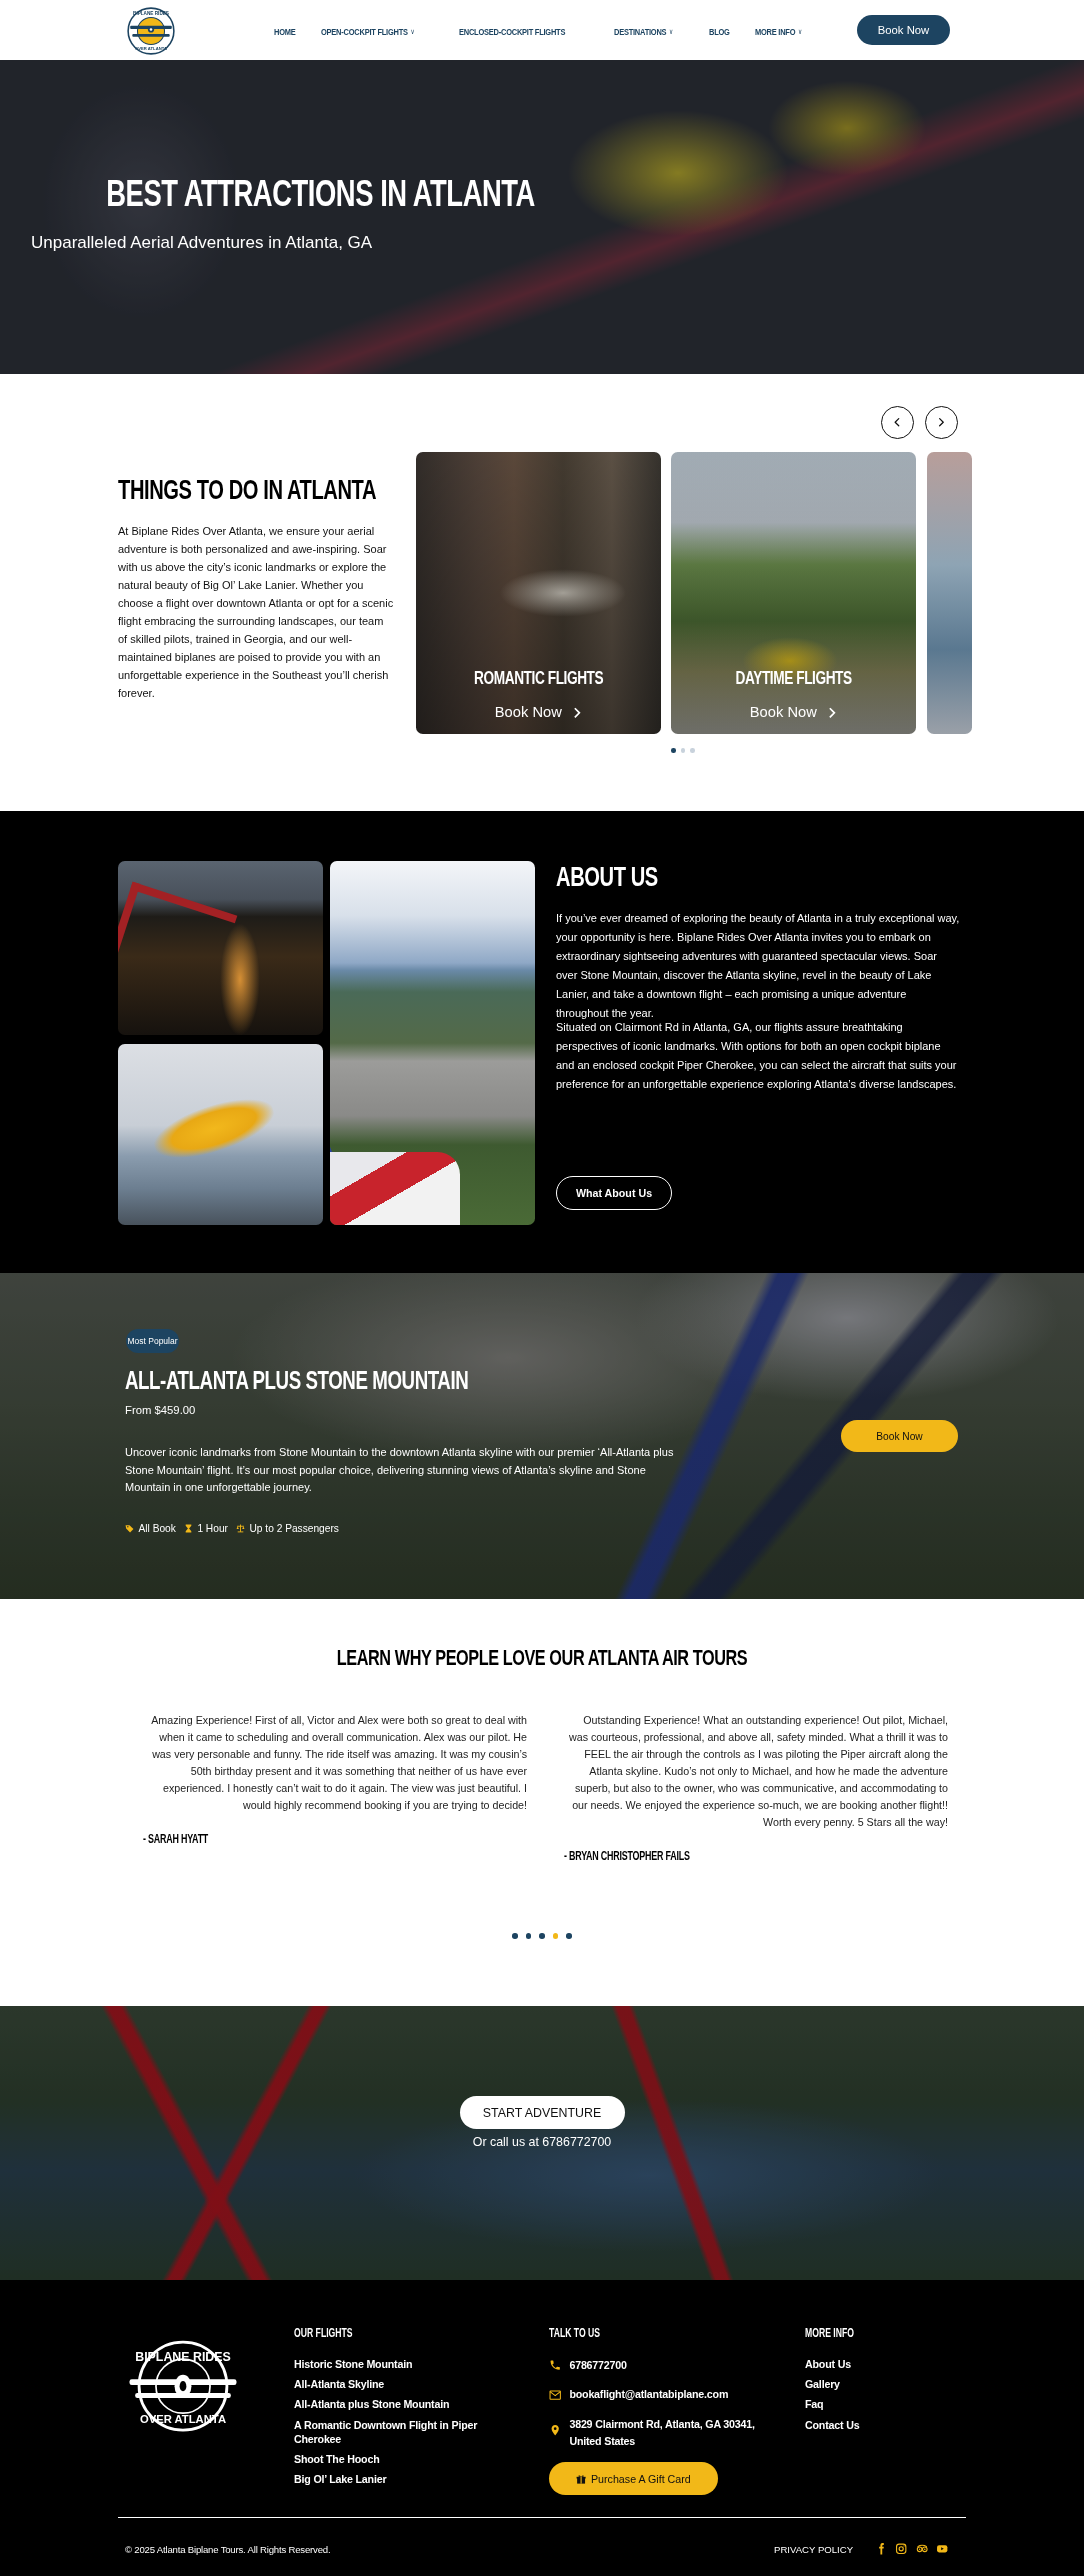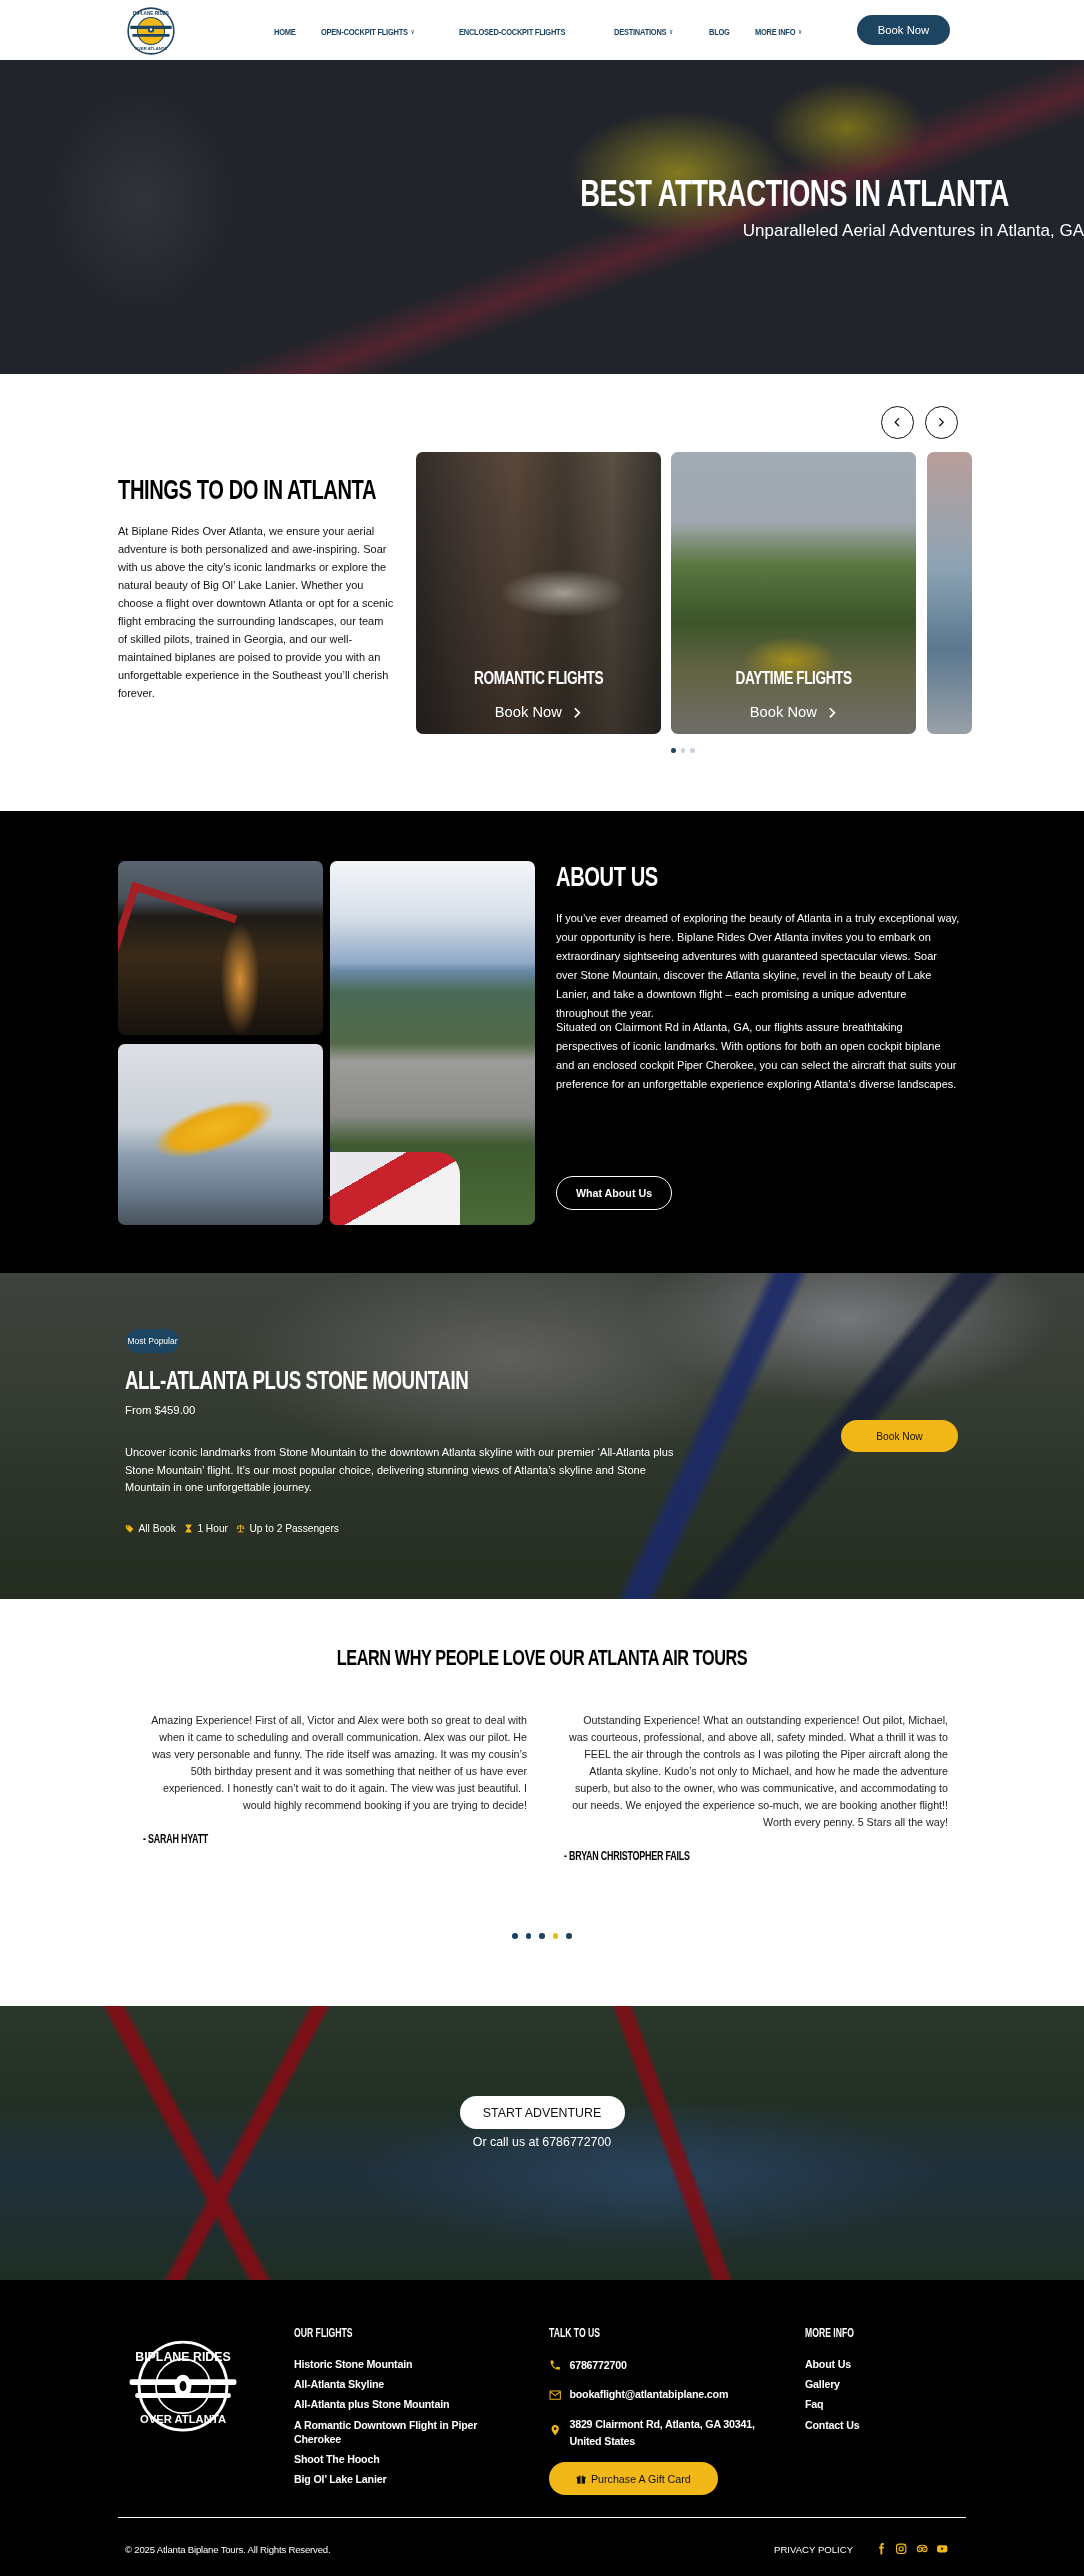--- a/index.html
+++ b/index.html
@@ -17,23 +17,23 @@
   
   .hero { height: 314px; position: relative; overflow: hidden;
     background:
       radial-gradient(ellipse 158px 90px at 678px 113px, rgba(235,215,40,0.85), rgba(235,215,40,0) 70%),
       radial-gradient(ellipse 113px 68px at 847px 68px, rgba(225,200,30,0.8), rgba(225,200,30,0) 70%),
       linear-gradient(160deg, rgba(200,50,70,0) 55%, rgba(190,50,70,0.55) 60%, rgba(190,50,70,0) 64%),
       radial-gradient(ellipse 124px 147px at 141px 141px, #4a4c55, #2f3238 80%),
       linear-gradient(90deg, #3c3f46 0%, #52565c 30%, #5f6a50 45%, #6c7a4a 60%, #7a7a6a 80%, #8a8c90 100%);
   }
   .hero::after { content:""; position:absolute; inset:0; background: rgba(10,12,20,0.38); }
-  .hero-inner { position: absolute; left: 0; right: 0; top: 113px; text-align: right; z-index: 2; }
+  .hero-inner { position: absolute; left: 0; right: 0; top: 113px; text-align: left; z-index: 2; padding-left: 31px; }
   .hero-title { font-size: 37px; color: #fff; font-weight: 700; letter-spacing: -0.6px; display: inline-block; transform: scaleX(0.74); text-transform: uppercase; }
-  .hero-sub { font-size: 17px; color: #fff; margin-top: 6px; }
+  .hero-sub { font-size: 17px; color: #fff; margin-top: 18px; }
 
   
   .things { height: 437px; position: relative; background: #fff; overflow: hidden; border-radius: 27px; }
   .things-title { position: absolute; left: 118px; top: 100px; font-size: 28px; font-weight: 700; color: #000; transform: scaleX(0.72); transform-origin: left; white-space: nowrap; letter-spacing: -0.6px; }
   .things-text { position: absolute; left: 118px; top: 148px; width: 277px; font-size: 11px; line-height: 18px; color: #111; }
   .carousel-arrow { position: absolute; top: 32px; width: 33px; height: 33px; border: 0.8px solid #111; border-radius: 50%; display: flex; align-items: center; justify-content: center; cursor: pointer; background: #fff; }
   .carousel-arrow svg { width: 12.4px; height: 12.4px; }
   .card { position: absolute; top: 78px; width: 245px; height: 282px; border-radius: 6.8px; overflow: hidden; cursor: pointer; }
   .card-1 { left: 416px; background:
       linear-gradient(180deg, rgba(0,0,0,0.15), rgba(0,0,0,0.45)),

